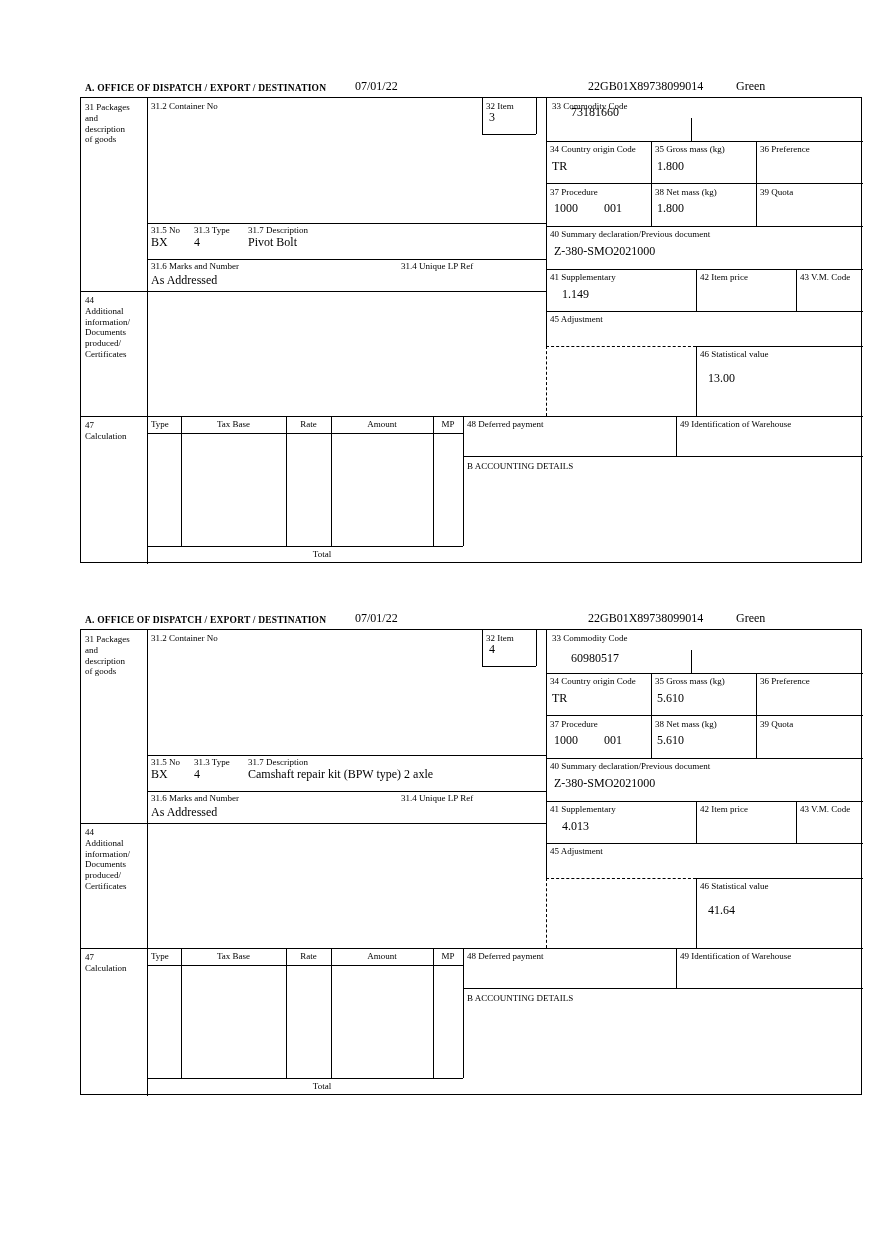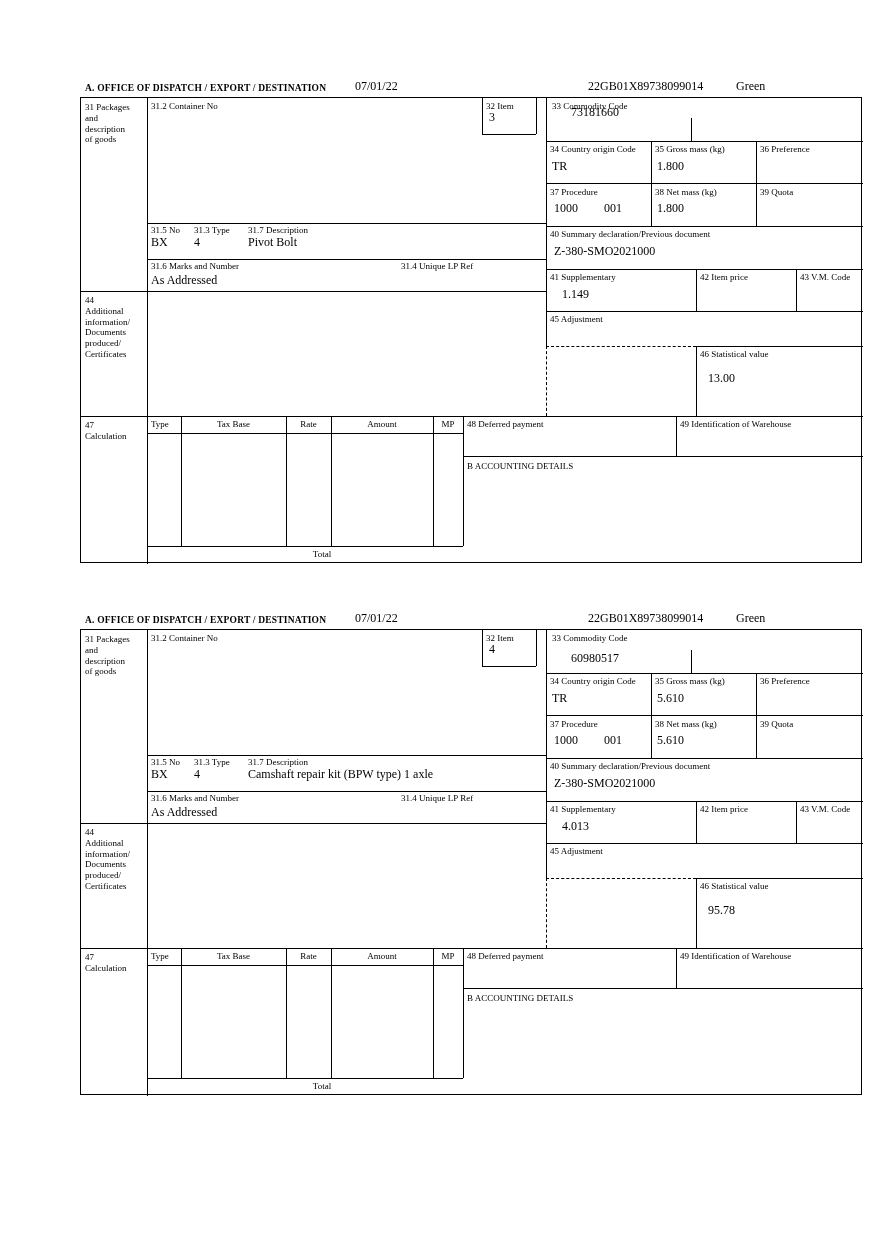--- a/index.html
+++ b/index.html
@@ -200,21 +200,21 @@
 
       <div class="lbl" style="left:70px; top:3px;">31.2 Container No</div>
       <div class="lbl" style="left:405px; top:3px;">32 Item</div>
       <div class="val" style="left:408px; top:13px;">4</div>
 
       <div class="lbl" style="left:70px; top:127px;">31.5 No</div>
       <div class="lbl" style="left:113px; top:127px;">31.3 Type</div>
       <div class="lbl" style="left:167px; top:127px;">31.7 Description</div>
       <div class="val" style="left:70px; top:138px;">BX</div>
       <div class="val" style="left:113px; top:138px;">4</div>
-      <div class="val" style="left:167px; top:138px;">Camshaft repair kit (BPW type) 1 axle</div>
+      <div class="val" style="left:167px; top:138px;">Camshaft repair kit (BPW type) 2 axle</div>
 
       <div class="lbl" style="left:70px; top:163px;">31.6 Marks and Number</div>
       <div class="lbl" style="left:320px; top:163px;">31.4 Unique LP Ref</div>
       <div class="val" style="left:70px; top:176px;">As Addressed</div>
 
       <div class="lbl" style="left:471px; top:3px;">33 Commodity Code</div>
       <div class="val" style="left:490px; top:22px;">60980517</div>
 
       <div class="lbl" style="left:469px; top:46px;">34 Country origin Code</div>
       <div class="val" style="left:471px; top:62px;">TR</div>
@@ -233,21 +233,21 @@
       <div class="val" style="left:473px; top:147px;">Z-380-SMO2021000</div>
 
       <div class="lbl" style="left:469px; top:174px;">41 Supplementary</div>
       <div class="val" style="left:481px; top:190px;">4.013</div>
       <div class="lbl" style="left:619px; top:174px;">42 Item price</div>
       <div class="lbl" style="left:719px; top:174px;">43 V.M. Code</div>
 
       <div class="lbl" style="left:469px; top:216px;">45 Adjustment</div>
 
       <div class="lbl" style="left:619px; top:251px;">46 Statistical value</div>
-      <div class="val" style="left:627px; top:274px;">95.78</div>
+      <div class="val" style="left:627px; top:274px;">41.64</div>
 
       <div class="lbl" style="left:70px; top:321px;">Type</div>
       <div class="lbl center" style="left:100px; top:321px; width:105px;">Tax Base</div>
       <div class="lbl center" style="left:205px; top:321px; width:45px;">Rate</div>
       <div class="lbl center" style="left:250px; top:321px; width:102px;">Amount</div>
       <div class="lbl center" style="left:352px; top:321px; width:30px;">MP</div>
 
       <div class="lbl" style="left:386px; top:321px;">48 Deferred payment</div>
       <div class="lbl" style="left:599px; top:321px;">49 Identification of Warehouse</div>
 

